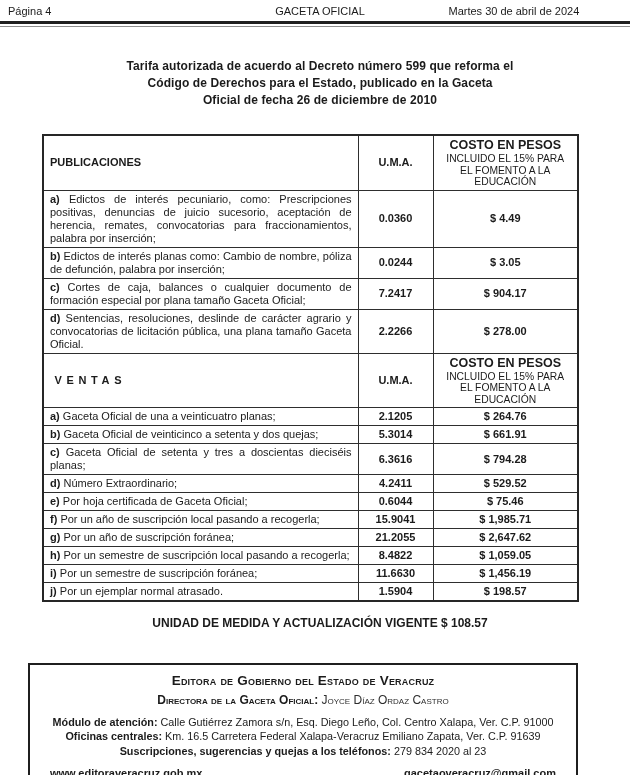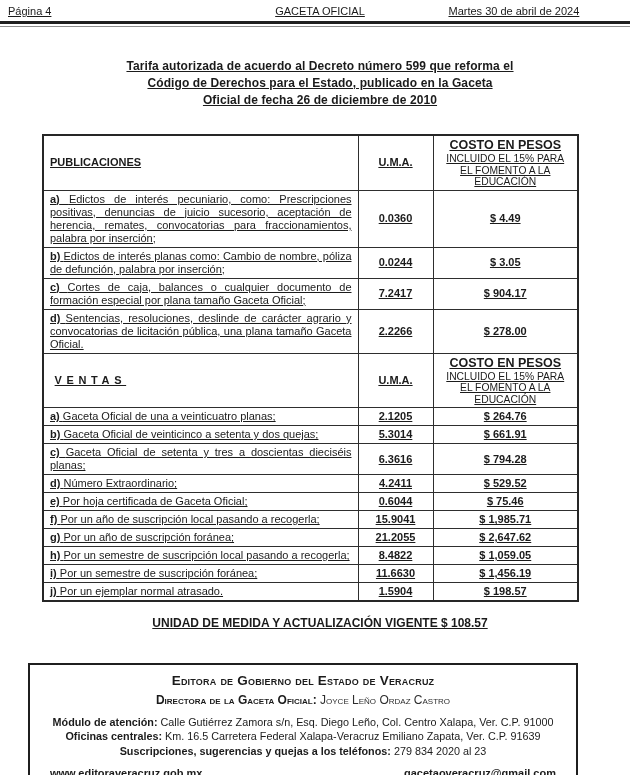--- a/index.html
+++ b/index.html
@@ -5,21 +5,20 @@
   html, body { margin: 0; padding: 0; background: #e8e8e8; }
   .page {
     position: relative;
     width: 640px;
     height: 775px;
     margin: 0 auto;
     background: #ffffff;
     color: #1b1b1b;
     font-family: "Liberation Sans", sans-serif;
     overflow: hidden;
-    text-decoration: underline;
   }
   
   .masthead {
     display: flex;
     align-items: baseline;
     padding: 5px 8px 0 8px;
     font-size: 11px;
   }
   .masthead .left   { flex: 1; text-align: left; }
   .masthead .center { flex: 1.4; text-align: center; }
@@ -233,21 +232,21 @@
     </tr>
   </tbody>
     </table>
 
   <div class="uma-note">UNIDAD DE MEDIDA Y ACTUALIZACIÓN VIGENTE $ 108.57</div>
 
   <div class="footer-box">
     <div class="pub-line">Editora de Gobierno del Estado de Veracruz</div>
     <div class="dir-line">
       <span class="lbl">Directora de la Gaceta Oficial:</span>
-      <span class="nm">Joyce Leño Ordaz Castro</span>
+      <span class="nm">Joyce Díaz Ordaz Castro</span>
     </div>
     <div class="addr">
       <div><b>Módulo de atención:</b> <span>Calle Gutiérrez Zamora s/n, Esq. Diego Leño, Col. Centro Xalapa, Ver. C.P. 91000</span></div>
       <div><b>Oficinas centrales:</b> <span>Km. 16.5 Carretera Federal Xalapa-Veracruz Emiliano Zapata, Ver. C.P. 91639</span></div>
       <div><b>Suscripciones, sugerencias y quejas a los teléfonos:</b> <span>279 834 2020 al 23</span></div>
     </div>
     <div class="links-row">
       <span>www.editoraveracruz.gob.mx</span>
       <span>gacetaoveracruz@gmail.com</span>
     </div>

